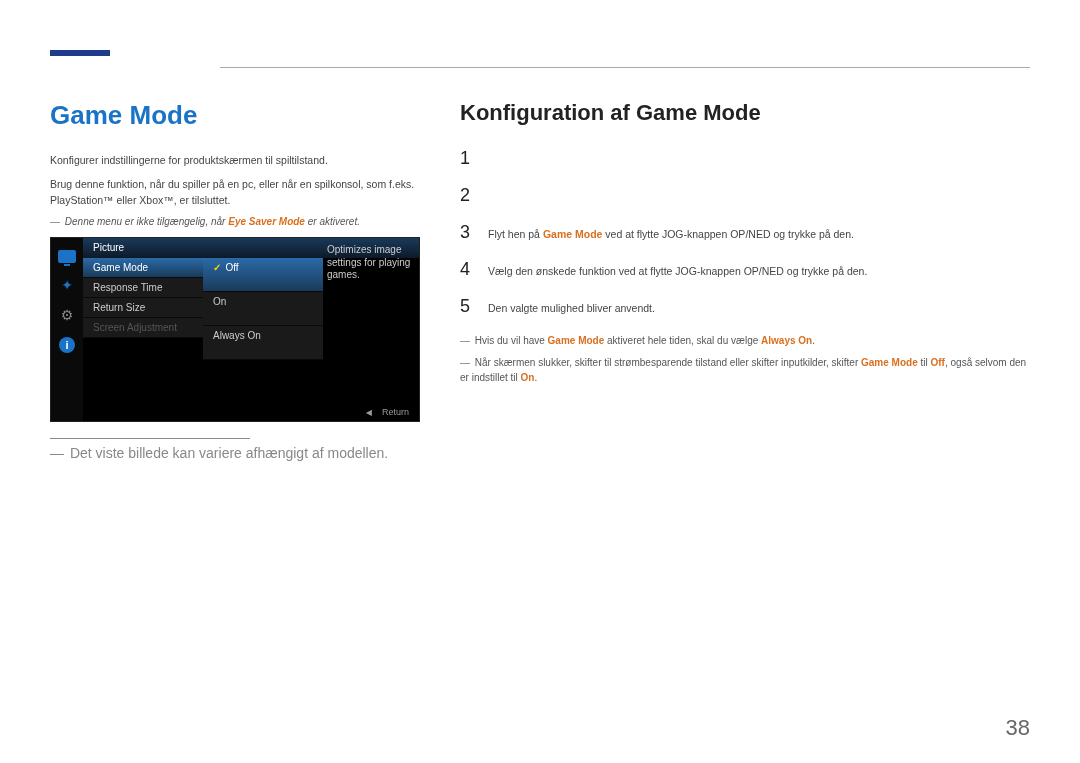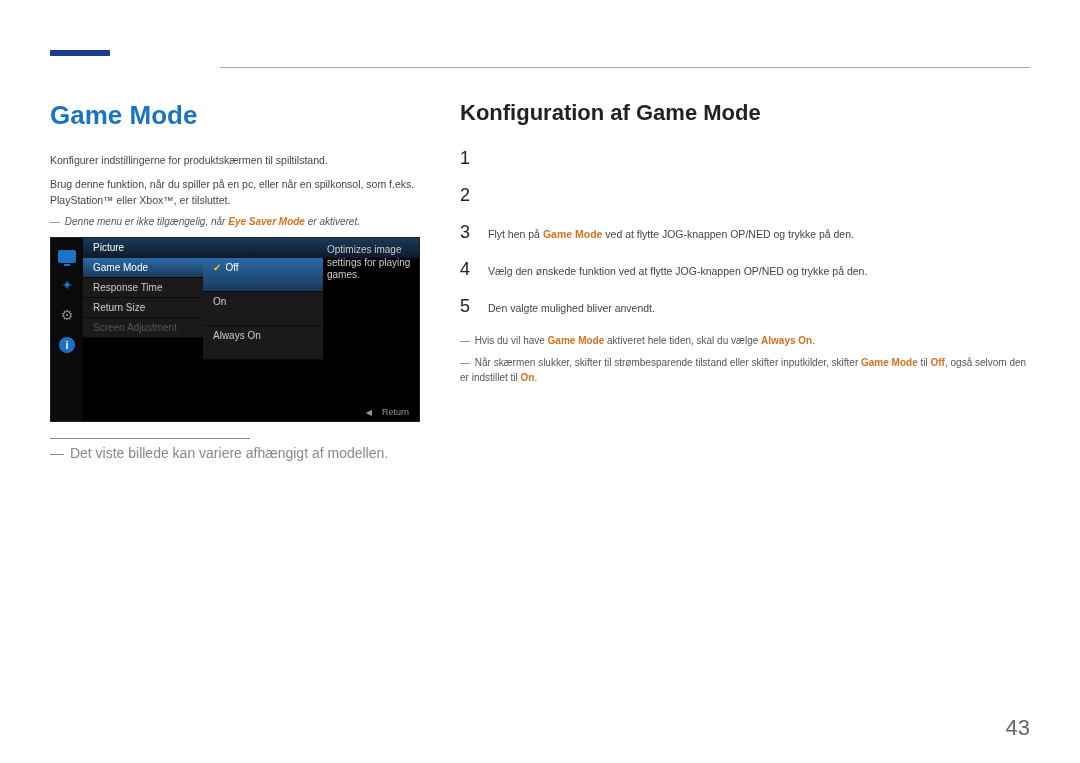--- a/index.html
+++ b/index.html
@@ -297,13 +297,13 @@
       <span class="dash">―</span>
       <span>Hvis du vil have </span><span class="orange">Game Mode</span><span> aktiveret hele tiden, skal du vælge </span><span class="orange">Always On</span><span>.</span>
     </p>
     <p class="post-note">
       <span class="dash">―</span>
       <span>Når skærmen slukker, skifter til strømbesparende tilstand eller skifter inputkilder, skifter </span><span class="orange">Game Mode</span><span> til </span><span class="orange">Off</span><span>, også selvom den er indstillet til </span><span class="orange">On</span><span>.</span>
     </p>
   </div>
 </div>
 
-<div class="page-num">43</div>
+<div class="page-num">38</div>
 
 </body></html>

